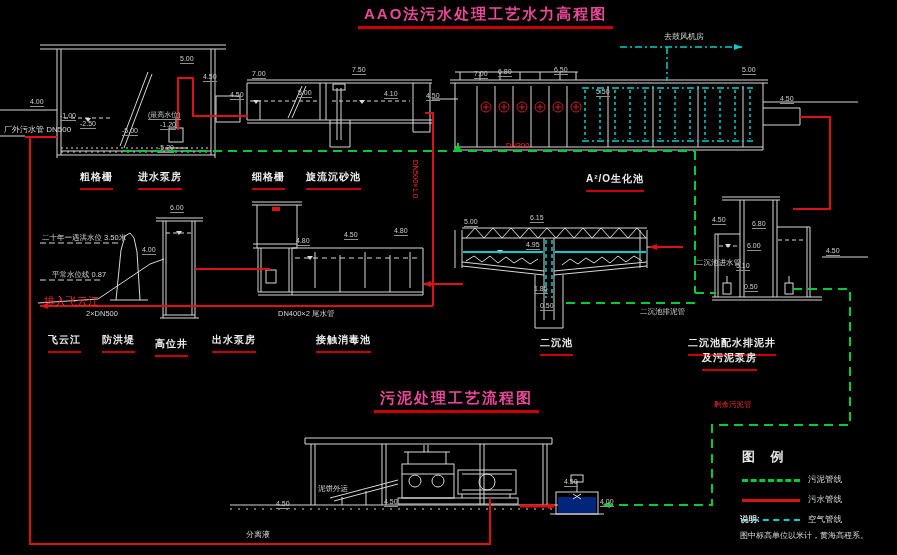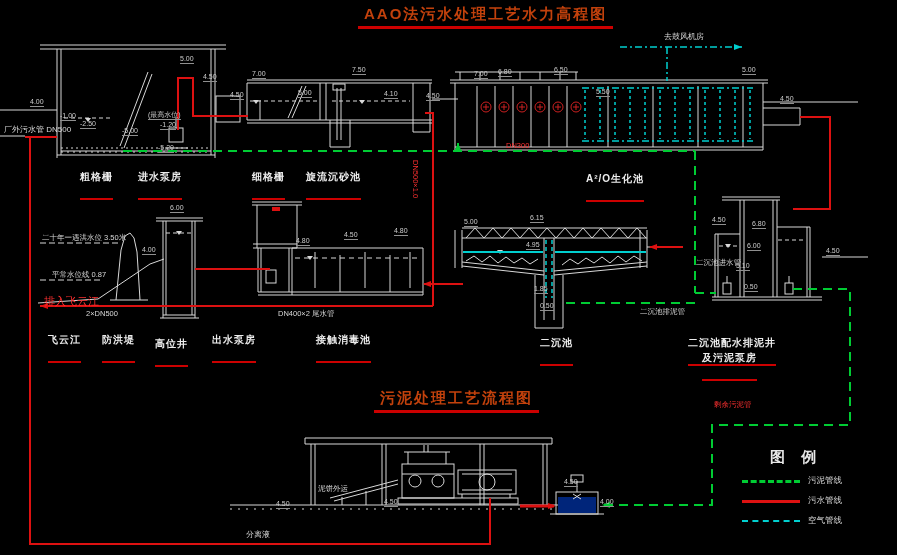--- a/index.html
+++ b/index.html
@@ -1,29 +1,29 @@
 <!DOCTYPE html>
 <html><head>
 <meta charset="utf-8">
 <style>
   html,body{margin:0;padding:0;background:#000;}
   #stage{position:relative;width:897px;height:555px;background:#000;overflow:hidden;
          font-family:"Liberation Sans",sans-serif;}
   #linework{position:absolute;left:0;top:0;}
   .layer{position:absolute;left:0;top:0;width:897px;height:555px;pointer-events:none;}
-  .title{position:absolute;color:#c2410c;font-weight:bold;font-size:15px;letter-spacing:2px;
+  .title{position:absolute;color:#ec4899;font-weight:bold;font-size:15px;letter-spacing:2px;
          border-bottom:3px solid #cc0000;padding:0 6px 2px 6px;white-space:nowrap;}
   .unit-label{position:absolute;color:#ececec;font-size:10px;font-weight:bold;letter-spacing:1px;
-         border-bottom:2px solid #cc0000;padding-bottom:14px;white-space:nowrap;}
+         border-bottom:2px solid #cc0000;padding-bottom:4px;white-space:nowrap;}
   .anno{position:absolute;color:#d8d8d8;font-size:7.5px;white-space:nowrap;transform-origin:left top;}
   .anno.red{color:#ff3030;}
   .elev{position:absolute;color:#cccccc;font-size:7px;line-height:8px;
         border-bottom:1px solid #8f8f8f;white-space:nowrap;}
   #legend{position:absolute;left:742px;top:448px;width:150px;color:#d8d8d8;}
-  #legend .lg-title{font-size:15px;font-weight:bold;letter-spacing:6px;margin-left:28px;color:#e8e8e8;}
+  #legend .lg-title{font-size:13px;font-weight:bold;letter-spacing:6px;color:#e8e8e8;}
   .lg-row{display:flex;align-items:center;margin-top:8px;}
   .lg-line{width:58px;height:0;margin-right:8px;}
   .lg-line.sludge{border-top:3px dashed #00cc33;}
   .lg-line.sewage{border-top:3px solid #dd1111;}
   .lg-line.air{border-top:2px dashed #00cfcf;}
   .lg-label{font-size:8.5px;}
   #notes{position:absolute;left:740px;top:514px;width:155px;color:#d8d8d8;}
   #notes .nh{font-size:8.5px;font-weight:bold;}
   #notes .nb{font-size:8px;margin-top:5px;line-height:10px;}
 </style>
@@ -293,14 +293,18 @@
           <span class="lg-line sewage"></span>
           <span class="lg-label">污水管线</span>
         </div>
         <div class="lg-row">
           <span class="lg-line air"></span>
           <span class="lg-label">空气管线</span>
         </div>
       </div>
 </div>
 
-
+<div id="notes">
+  <div class="nh">说明:</div>
+  <div class="nb">图中标高单位以米计，黄海高程系。</div>
 </div>
 
+</div>
+
 </body></html>

